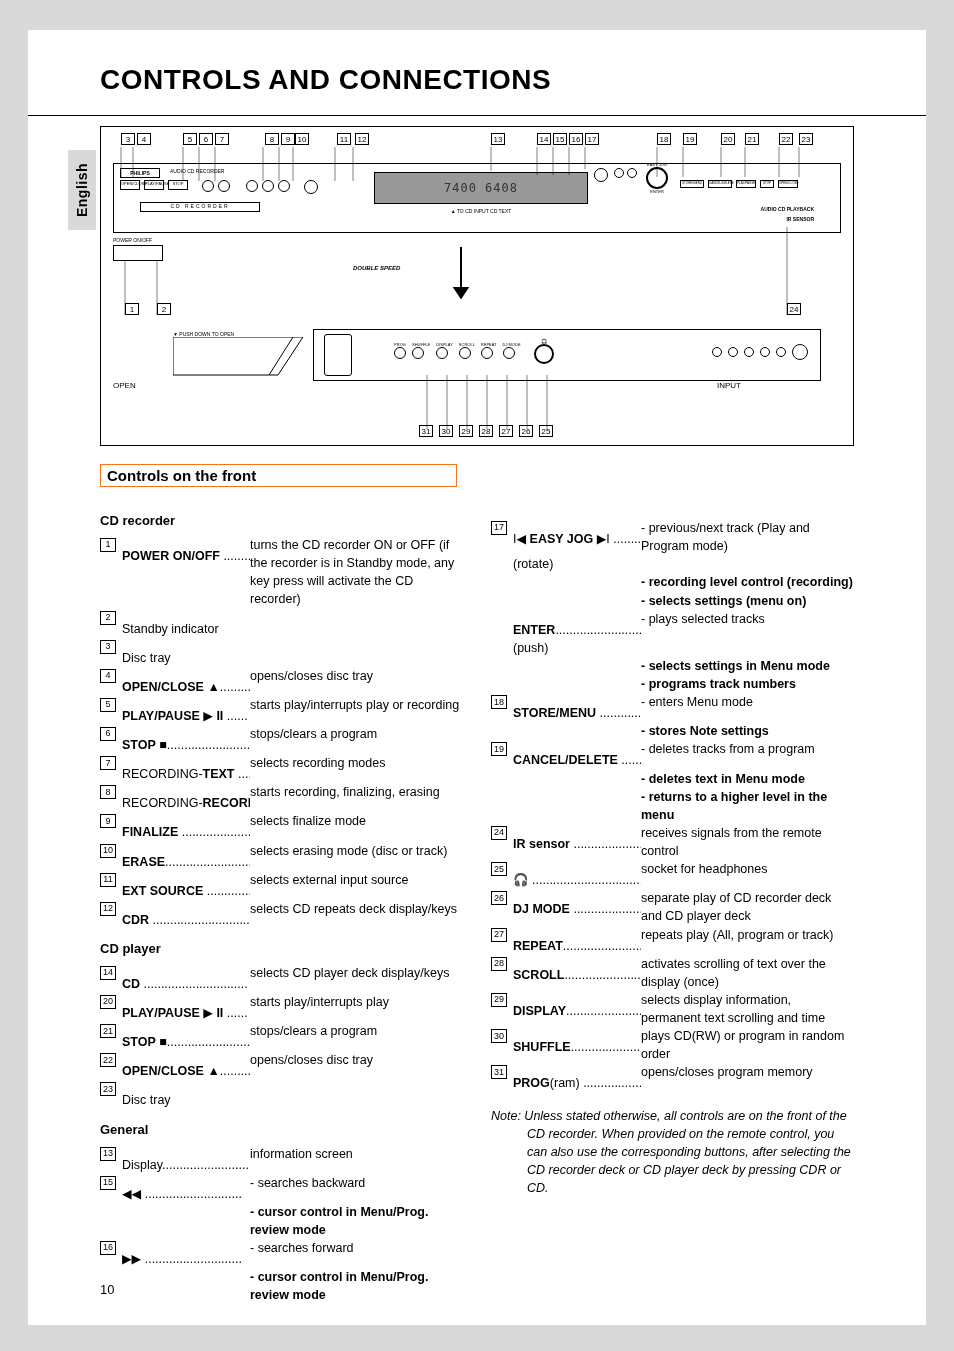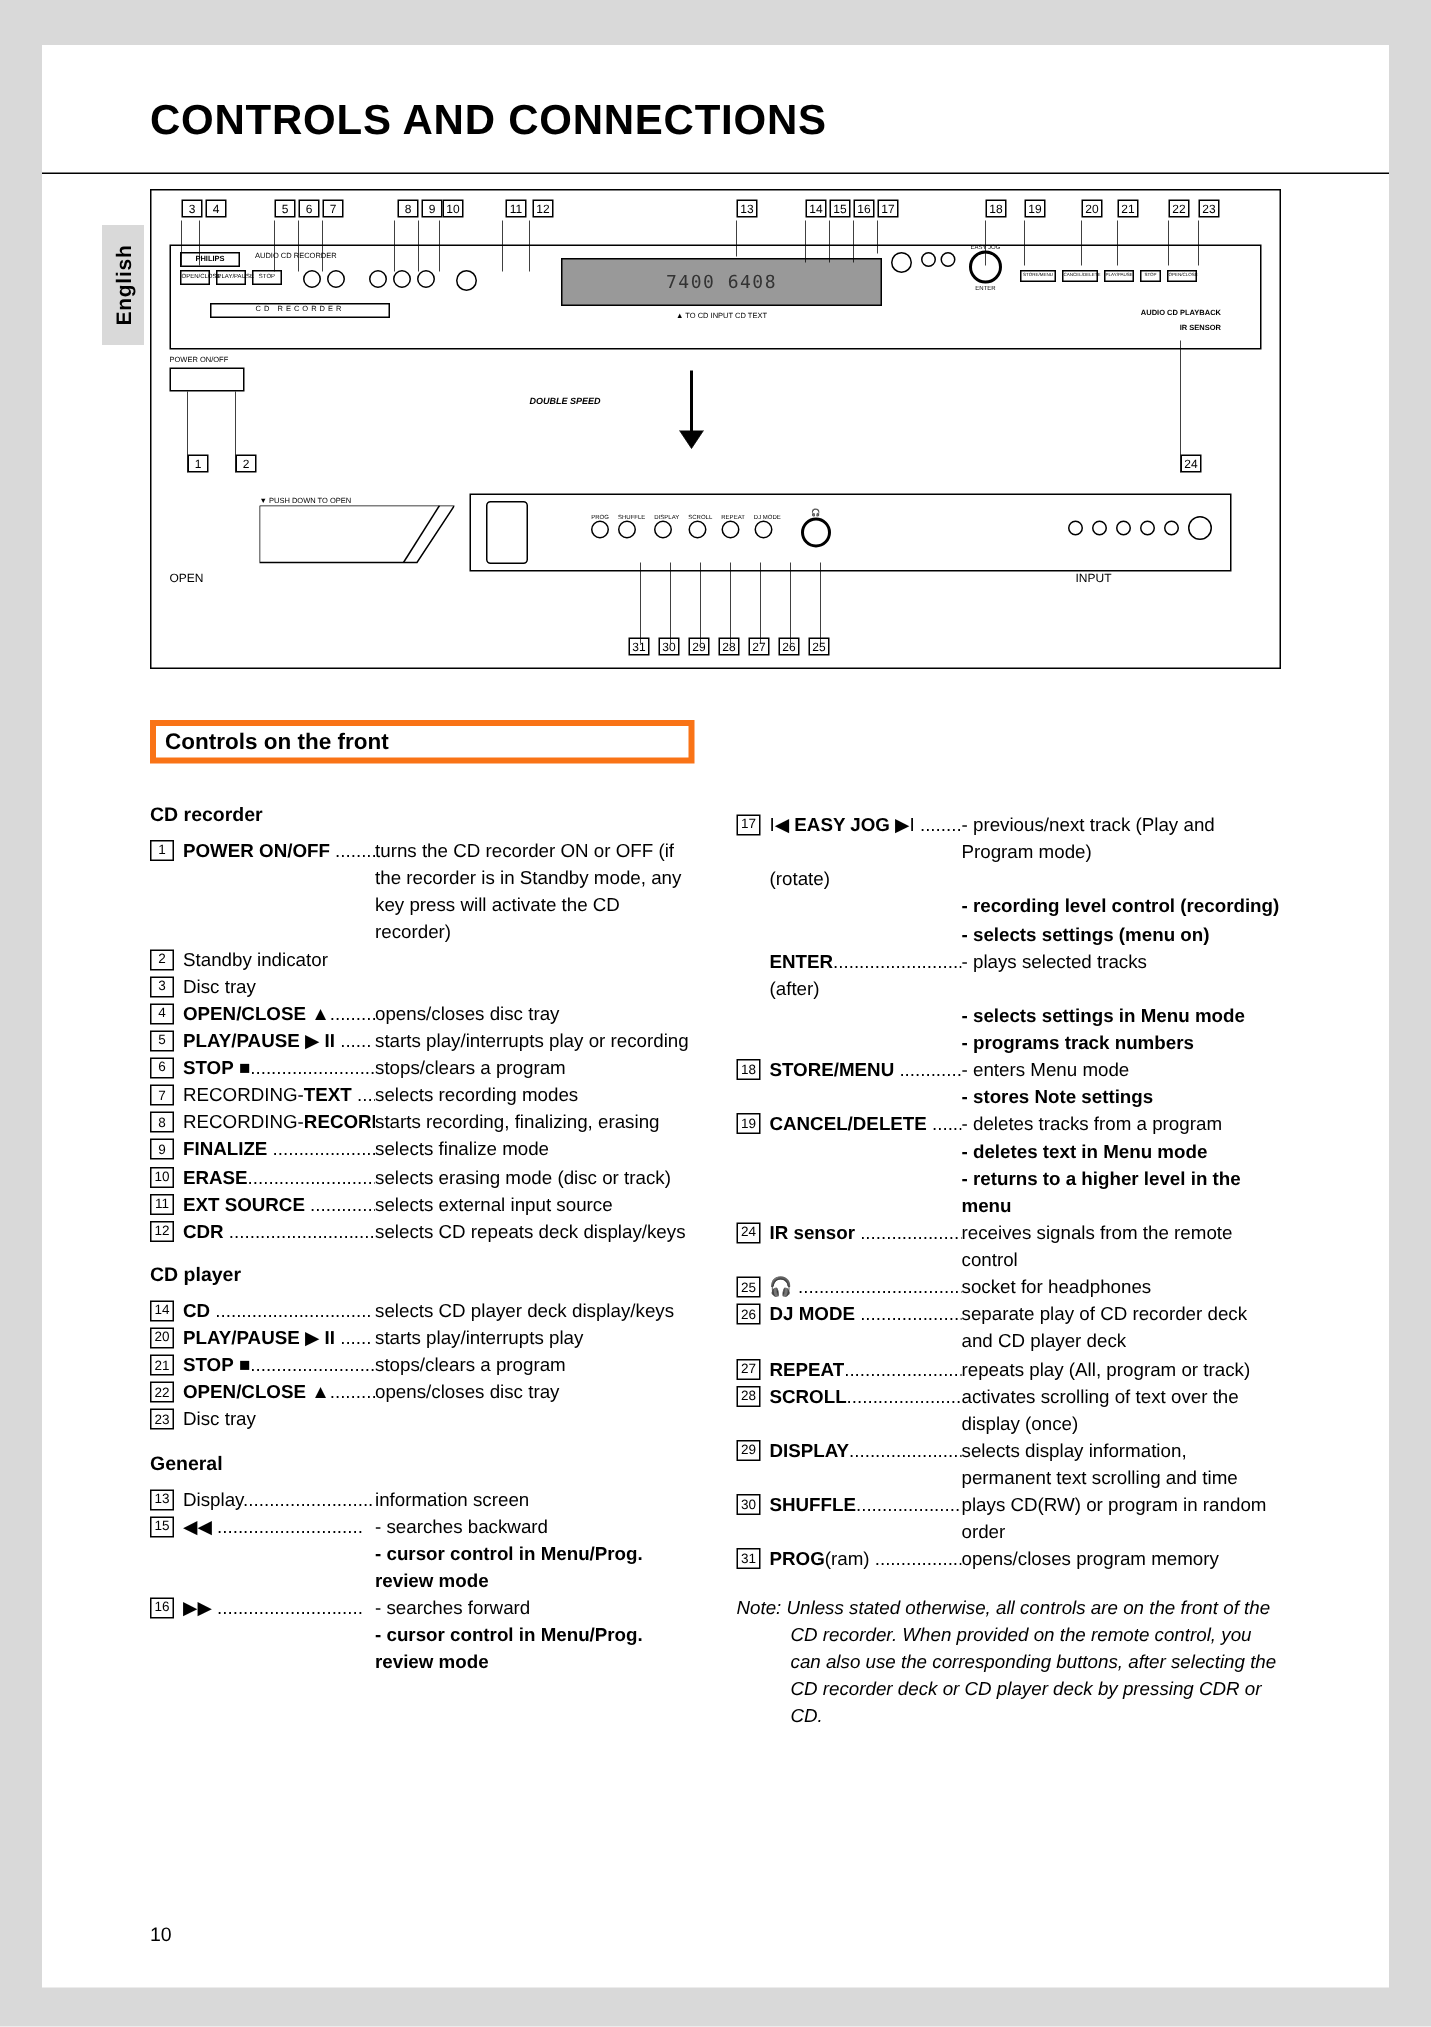--- a/index.html
+++ b/index.html
@@ -64,25 +64,25 @@
   .diagram .callbar1 { position:absolute; top:6px; left:8px; right:8px; height:14px; display:flex; gap:4px; font-size:8px;}
   .diagram .callbar2 { position:absolute; top:176px; left:8px; right:8px; height:14px; display:flex; gap:4px; font-size:8px;}
   .diagram .callbar3 { position:absolute; bottom:6px; left:300px; right:8px; height:14px; display:flex; gap:4px; font-size:8px;}
   .numbox-s { border:1px solid #000; width:14px; height:12px; font-size:8px; display:flex; align-items:center; justify-content:center; background:#fff; }
   .diagram-body { position:absolute; top:28px; left:12px; right:12px; bottom:28px; }
   .deck { position:absolute; border:1px solid #000; background:#fff; }
   .display { border:1px solid #000; background:#999; height:32px; display:flex; align-items:center; justify-content:center; font-family:monospace; letter-spacing:1px; font-size:12px; color:#333;}
 
   .section-title {
     display: inline-block;
-    border: 4px solid #f97316;
+    border: 1px solid #f97316;
     padding: 2px 200px 2px 6px;
     font-weight: bold;
     font-size: 15px;
-    margin-top: 34px;
+    margin-top: 18px;
     margin-bottom: 14px;
   }
   .columns { display: flex; gap: 28px; }
   .col { flex: 1; }
   .subhead {
     font-weight: bold;
     font-size: 13px;
     margin-top: 12px;
     margin-bottom: 8px;
   }
@@ -102,21 +102,21 @@
     align-items: center;
     justify-content: center;
     margin-right: 6px;
     margin-top: 2px;
     flex-shrink: 0;
   }
   .row-body {
     flex: 1;
   }
   .row-body .first-line { display:flex; align-items:flex-start; }
-  .row-body .first-line .label-col { width:128px; flex-shrink:0; overflow:hidden; white-space:nowrap; }
+  .row-body .first-line .label-col { width:128px; flex-shrink:0; overflow:hidden; white-space:nowrap;margin-top:11px; }
   .row-body .first-line .desc-col { flex:1; }
   .row-body .extra { padding-left:128px;font-weight:bold; }
   .note {
     font-style: italic;
     font-size: 12.5px;
     line-height: 1.45;
     margin-top: 14px;
     padding-left: 36px;
     text-indent: -36px;
   }
@@ -549,21 +549,21 @@
                 <div class="extra">- selects settings (menu on)</div>
               </div>
             </div>
             <div class="item">
               <div style="width:22px; flex-shrink:0;"></div>
               <div class="row-body">
                 <div class="first-line">
                   <div class="label-col"><b>ENTER</b>..........................</div>
                   <div class="desc-col">- plays selected tracks</div>
                 </div>
-                <div style="font-size:12.5px;">(after)</div>
+                <div style="font-size:12.5px;">(push)</div>
                 <div class="extra">- selects settings in Menu mode</div>
                 <div class="extra">- programs track numbers</div>
               </div>
             </div>
             <div class="item">
               <div class="numbox">18</div>
               <div class="row-body">
                 <div class="first-line">
                   <div class="label-col"><b>STORE/MENU</b> ............</div>
                   <div class="desc-col">- enters Menu mode</div>

